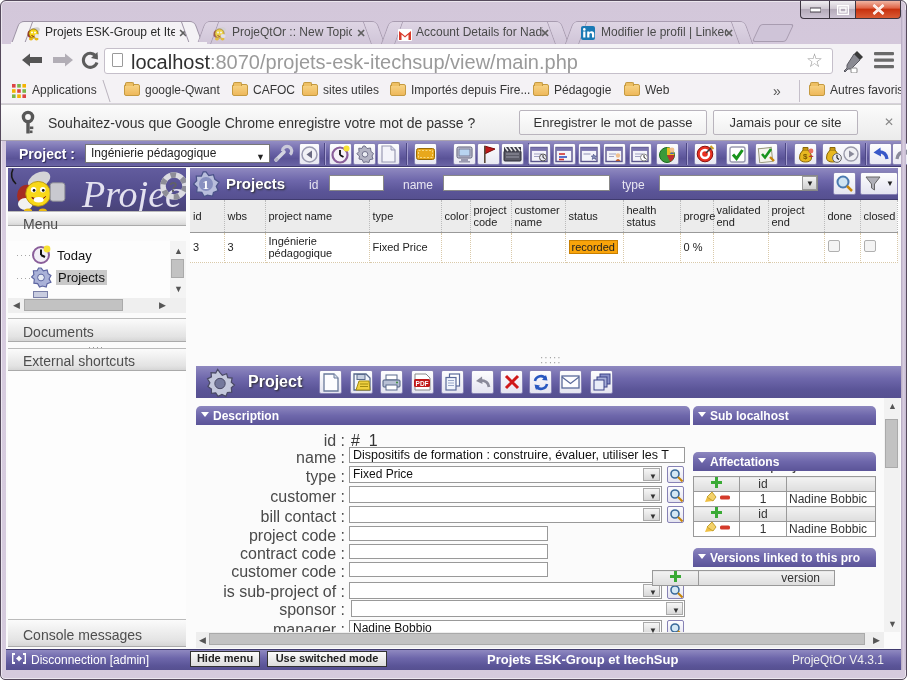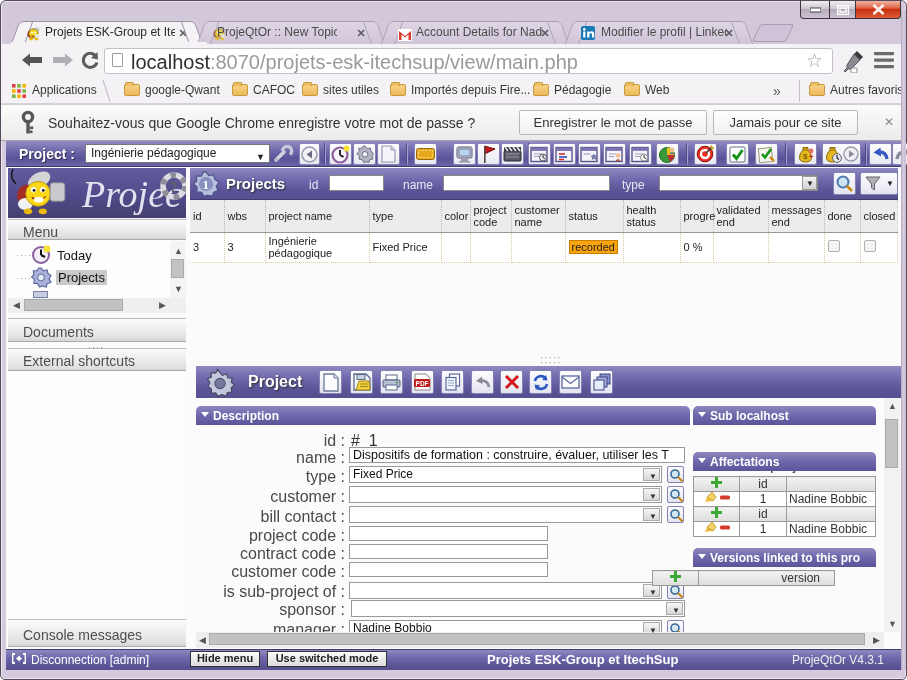--- a/index.html
+++ b/index.html
@@ -123,21 +123,21 @@
         <ellipse cx="9" cy="4.5" rx="5" ry="3" fill="#d0d0d0" transform="rotate(-20 9 4.5)"></ellipse>
         <circle cx="5.5" cy="8" r="4" fill="#9a3028"></circle>
         <circle cx="7.5" cy="7.5" r="4.6" fill="#f4d416" stroke="#8a6a08" stroke-width=".8"></circle>
         <circle cx="6" cy="6.5" r="1" fill="#fff"></circle>
         <circle cx="9" cy="6.5" r="1" fill="#fff"></circle>
         <path d="M5.5 9.5 q2 2 4.5 0" stroke="#7a1510" fill="none"></path>
         <ellipse cx="5" cy="13" rx="2" ry="1.4" fill="#e8b80e"></ellipse>
         <ellipse cx="10.5" cy="13" rx="2" ry="1.4" fill="#e8b80e"></ellipse>
         <ellipse cx="11" cy="10" rx="2.6" ry="2" fill="#e8e8e8"></ellipse>
       </svg></span>
-    <span class="tl" style="left:8px;width:120px">ProjeQtOr :: New Topic</span>
+    <span class="tl" style="left:23px;width:120px">ProjeQtOr :: New Topic</span>
     <span class="tx" style="right:6px">✕</span>
   </div>
 <div class="tab inact" style="left:393px;width:164px">
     <span style="position:absolute;left:5px;top:5px"><svg width="14" height="12">
         <rect x="0" y="0" width="14" height="12" rx="1" fill="#fff"></rect>
         <path d="M1 11 V2 L7 7 L13 2 V11 H10.5 V5.5 L7 8.5 L3.5 5.5 V11 Z" fill="#d93a2b"></path>
       </svg></span>
     <span class="tl" style="left:23px;width:127px">Account Details for Nadi</span>
     <span class="tx" style="right:6px">✕</span>
   </div>
@@ -421,21 +421,21 @@
 <rect x="48" y="15" width="16" height="20" rx="3" fill="#c9c9cf" stroke="#8a8a92"></rect>
 <ellipse cx="24" cy="46" rx="4.5" ry="3.2" fill="#e8b80e"></ellipse>
         <ellipse cx="40" cy="46" rx="4.5" ry="3.2" fill="#e8b80e"></ellipse>
 </g>
 <text x="74" y="39" font-family="Liberation Serif,serif" font-style="italic" font-size="38" fill="#e4e2f0">Projec</text>
 <circle cx="166" cy="18" r="11" fill="none" stroke="#dcdce2" stroke-width="5.5"></circle>
 <circle cx="166" cy="18" r="11" fill="none" stroke="#8e8e98" stroke-width="5.5" stroke-dasharray="5.5 6.5"></circle>
 <text x="161" y="24" font-size="14" font-weight="bold" fill="#606068">?</text>
 </svg>
   </div>
-<div class="sbhead" style="top:219px;height:21px">
+<div class="sbhead" style="top:211px;height:15px">
     <span>Menu</span>
   </div>
 <div id="tree"></div>
 <div class="abs" style="left:16px;top:250px;color:#999;font-size:9px;letter-spacing:1px">····</div>
 <div class="abs" style="left:16px;top:273px;color:#999;font-size:9px;letter-spacing:1px">····</div>
 <div class="abs" style="left:32px;top:245px"><svg width="19" height="19">
       <circle cx="9" cy="10" r="8" fill="#f2eef6" stroke="#8a5e9a" stroke-width="2"></circle>
       <path d="M9 10 L9 4.5 M9 10 L13 12" stroke="#111" stroke-width="2"></path>
       <circle cx="15" cy="4" r="3.4" fill="#f7e133"></circle>
     </svg></div>
@@ -515,21 +515,21 @@
           <th>wbs</th>
           <th>project name</th>
           <th>type</th>
           <th>color</th>
           <th>project code</th>
           <th>customer name</th>
           <th>status</th>
           <th>health status</th>
           <th>progre</th>
           <th>validated end</th>
-          <th>messages end</th>
+          <th>project end</th>
           <th>done</th>
           <th>closed</th>
         </tr>
 <tr>
           <td>3</td>
           <td>3</td>
           <td>Ingénierie pédagogique</td>
           <td>Fixed Price</td>
           <td></td>
           <td></td>

